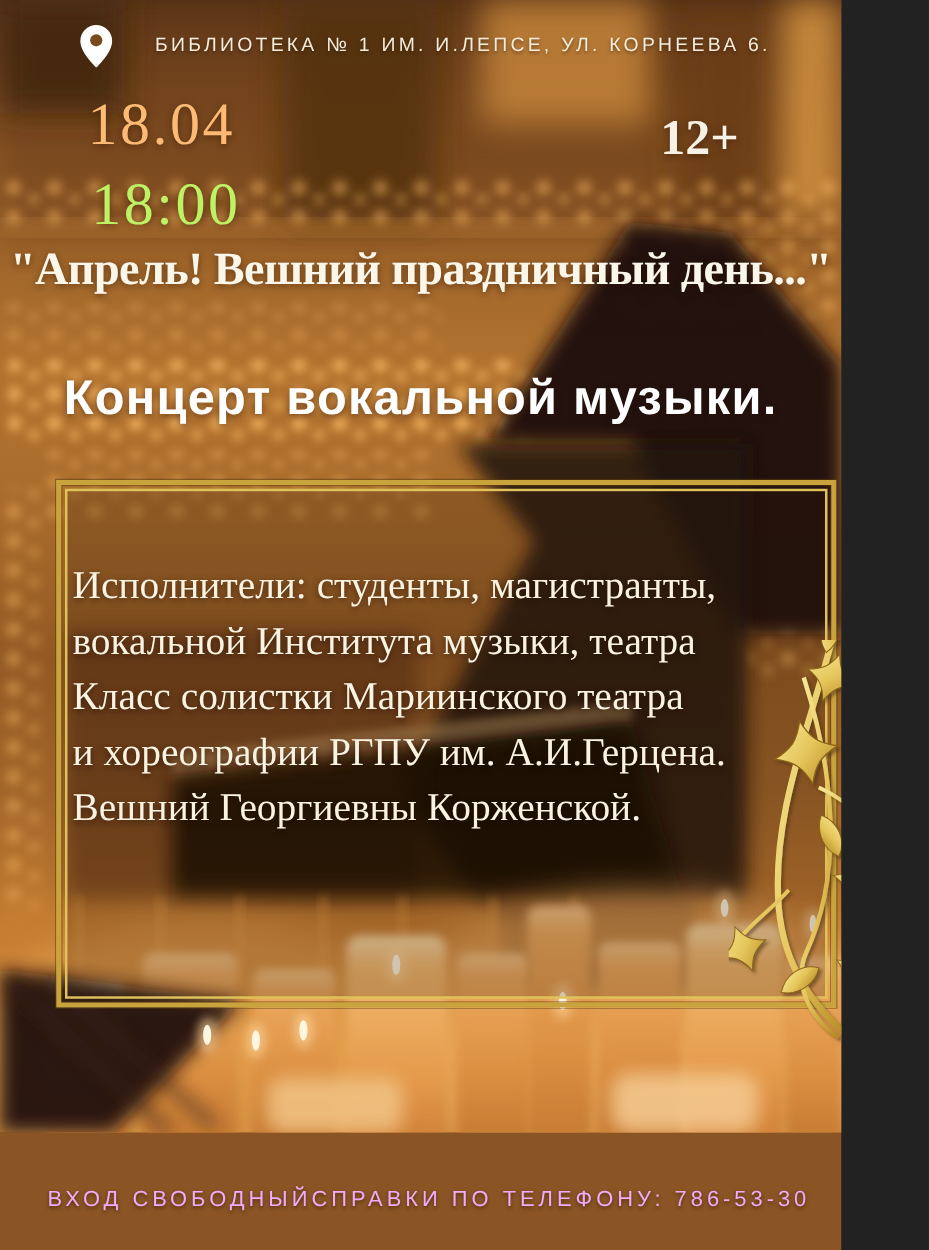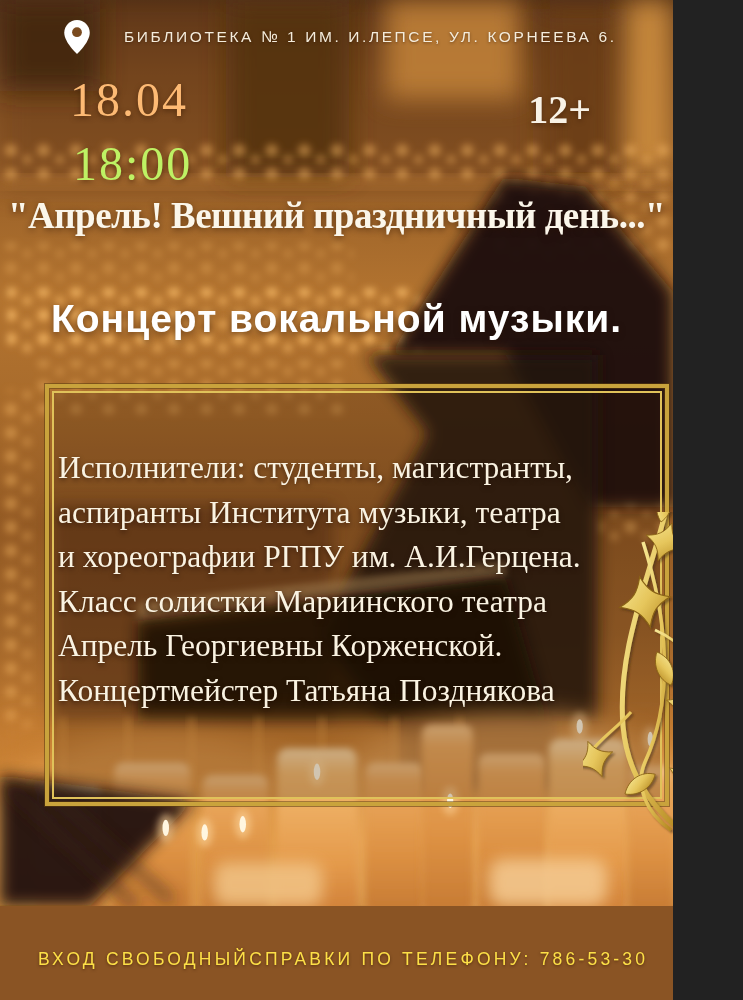--- a/index.html
+++ b/index.html
@@ -44,21 +44,21 @@
   .performers{
     position:absolute;left:58px;top:446px;width:590px;z-index:4;text-align:left;
     font-size:31.5px;line-height:44.5px;color:#faf3e2;text-shadow:0 2px 5px rgba(30,10,0,.6);
   }
   .pline{white-space:nowrap;}
   .flourish{position:absolute;left:583px;top:512px;z-index:6;}
   .footer{
     position:absolute;left:38px;right:33px;bottom:30px;z-index:5;
     display:flex;justify-content:space-between;align-items:baseline;
     font-family:"Liberation Sans", sans-serif;font-size:17.5px;letter-spacing:3.2px;
-    color:#fde047;text-shadow:0 1px 3px rgba(50,22,0,.6);white-space:nowrap;
+    color:#f0abfc;text-shadow:0 1px 3px rgba(50,22,0,.6);white-space:nowrap;
   }
 </style>
 </head>
 <body>
 
 <div class="poster">
 
   <svg class="bg" viewBox="0 0 743 1000" preserveAspectRatio="none" aria-hidden="true">
     <defs>
       <linearGradient id="bgGrad" x1="0" y1="0" x2="0" y2="1">
@@ -195,25 +195,24 @@
   <div class="time">18:00</div>
   <div class="age">12+</div>
 
   <div class="title">"Апрель! Вешний праздничный день..."</div>
   <div class="subtitle">Концерт вокальной музыки.</div>
 
   <div class="frame"></div>
 
   <div class="performers">
     <div class="pline">Исполнители: студенты, магистранты,</div>
-    <div class="pline">аспиранты Института музыки, театра</div>
+    <div class="pline">вокальной Института музыки, театра</div>
+    <div class="pline">Класс солистки Мариинского театра</div>
     <div class="pline">и хореографии РГПУ им. А.И.Герцена.</div>
-    <div class="pline">Класс солистки Мариинского театра</div>
-    <div class="pline">Апрель Георгиевны Корженской.</div>
-    <div class="pline">Концертмейстер Татьяна Позднякова</div>
+    <div class="pline">Вешний Георгиевны Корженской.</div>
   </div>
 
   <svg class="flourish" width="122" height="332" viewBox="0 0 122 332" aria-hidden="true">
     <defs>
       <linearGradient id="gold" x1="0" y1="0" x2="1" y2="1">
         <stop offset="0" stop-color="#f7e896"></stop>
         <stop offset=".5" stop-color="#e6c65c"></stop>
         <stop offset="1" stop-color="#b3861f"></stop>
       </linearGradient>
       <filter id="fsh" x="-40%" y="-40%" width="180%" height="180%">

